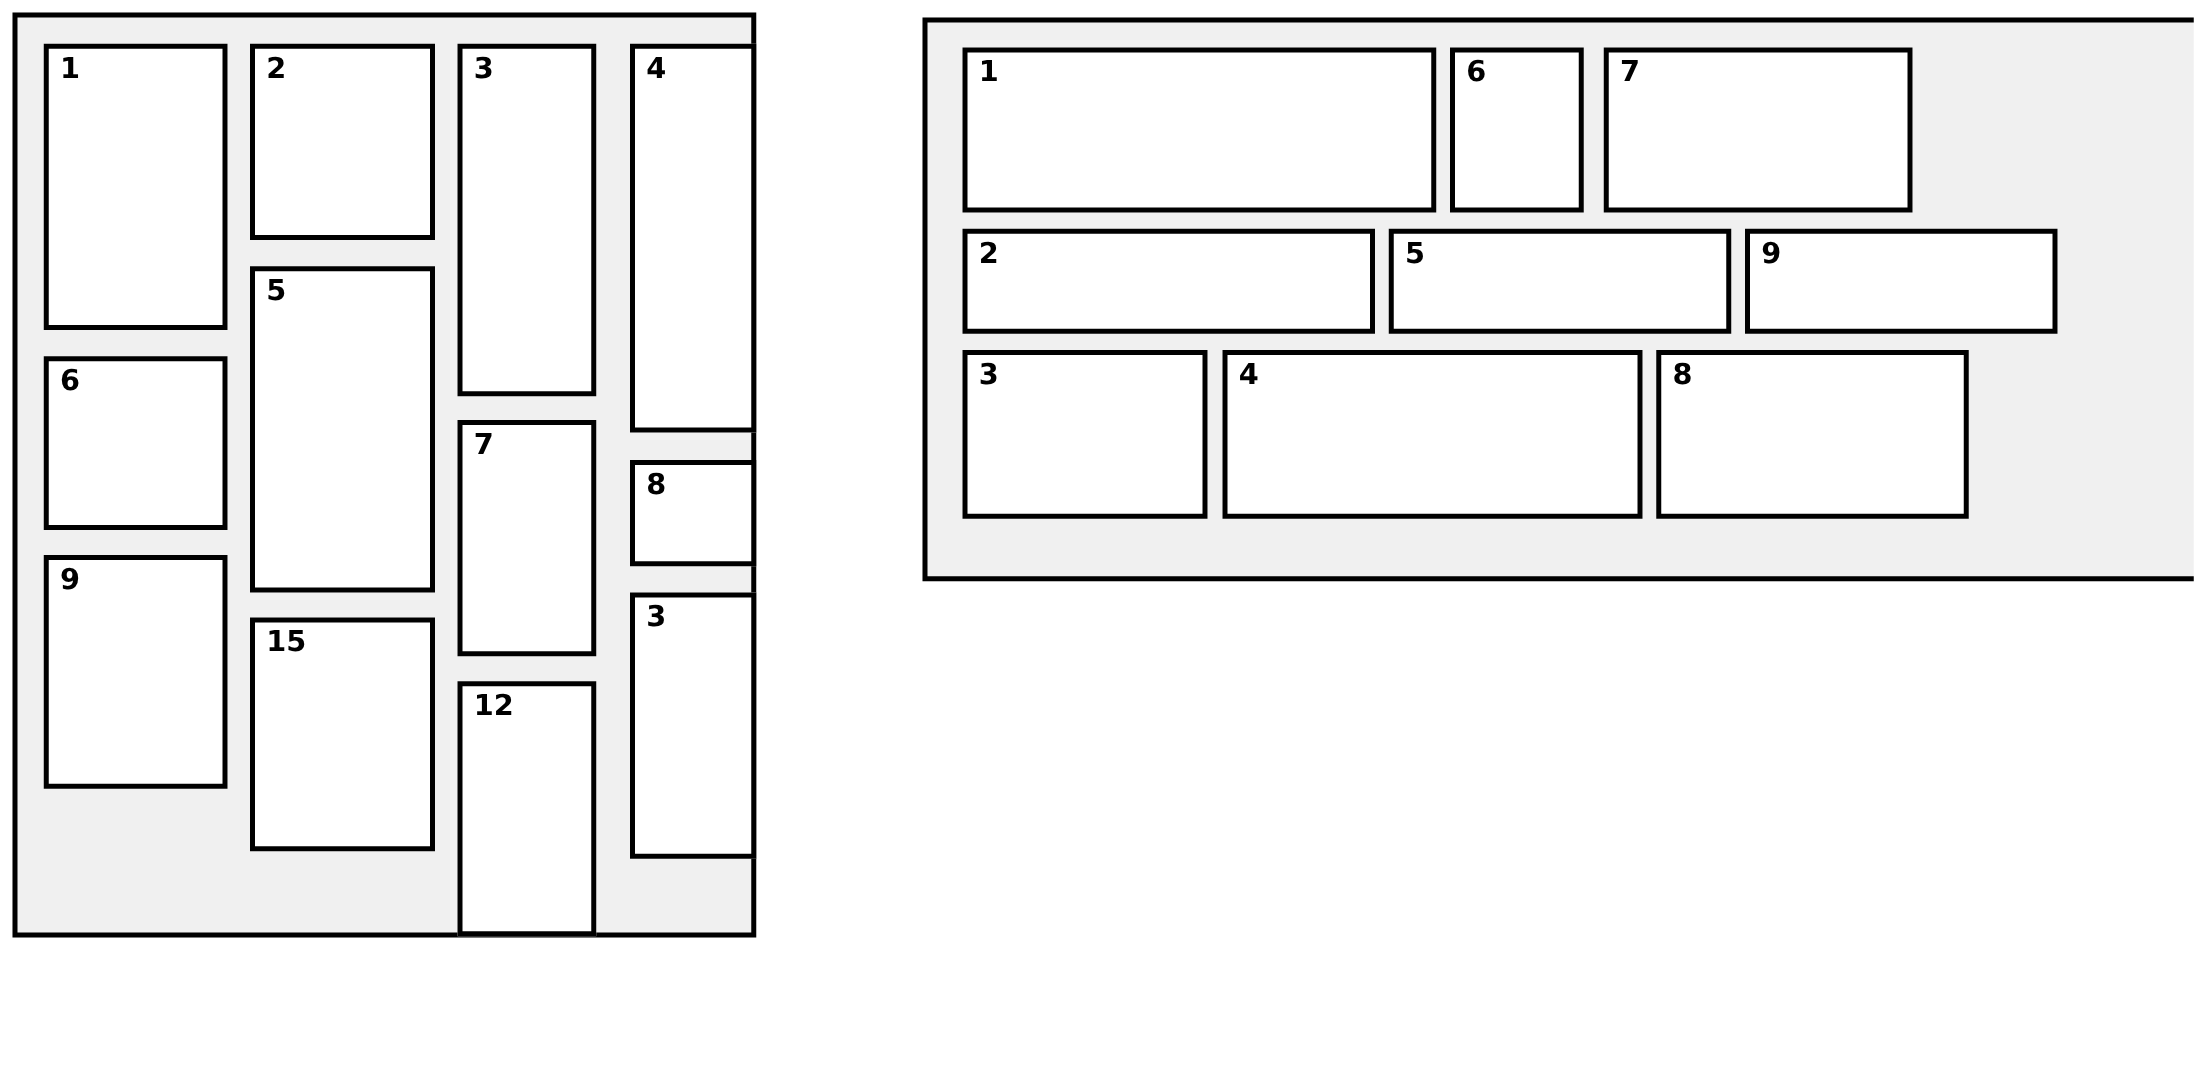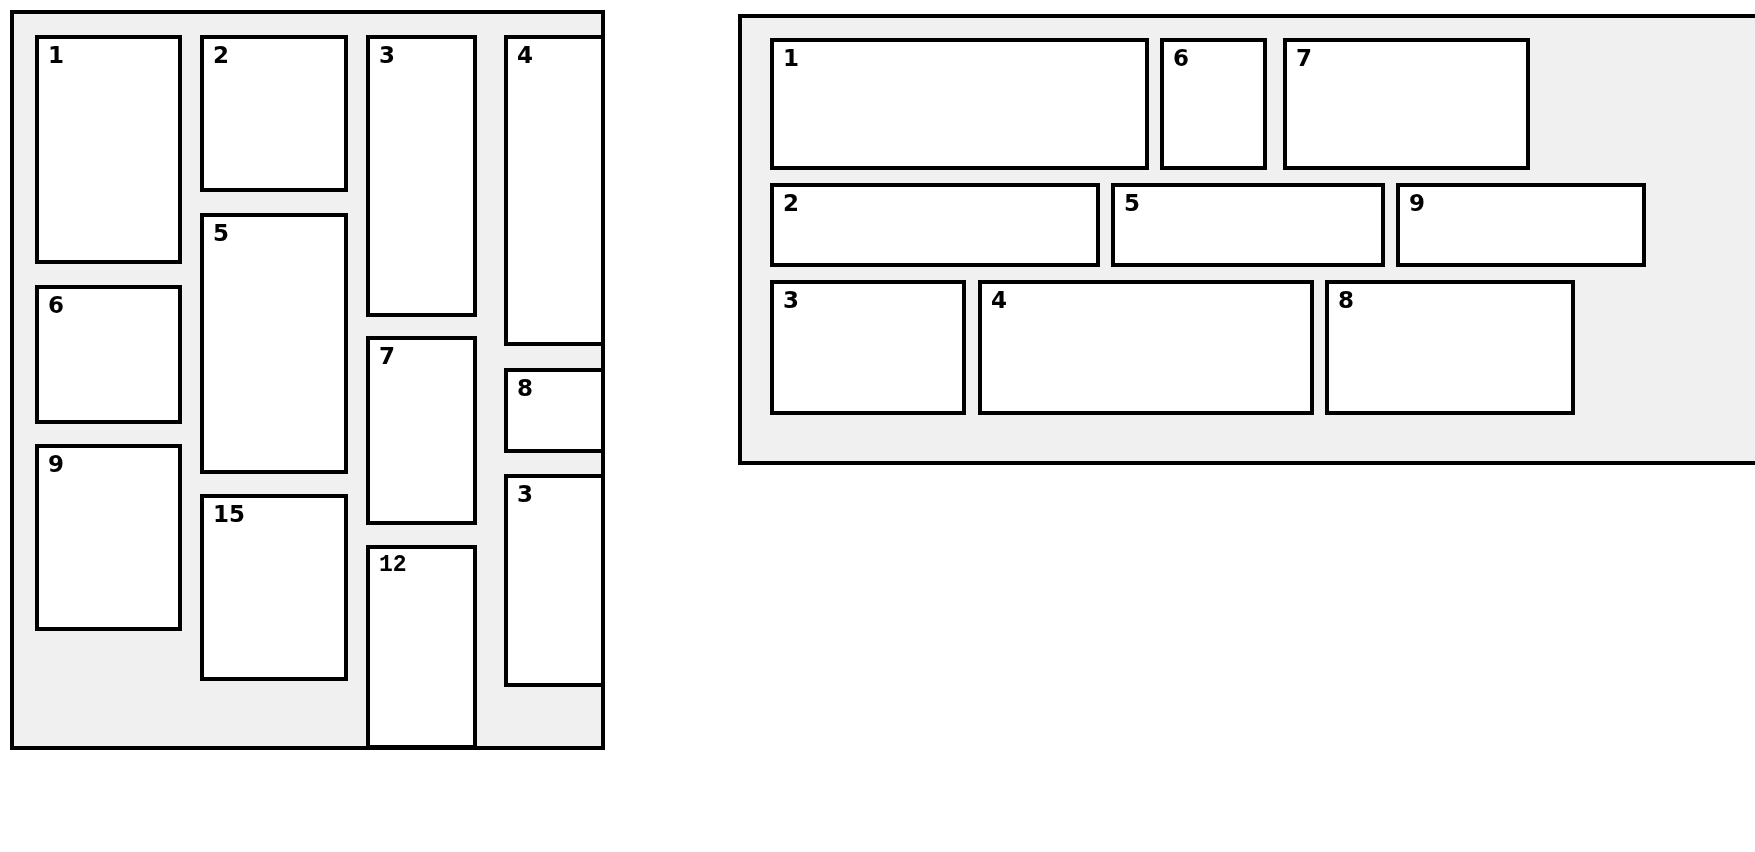--- a/index.html
+++ b/index.html
@@ -76,21 +76,21 @@
       <div class="item" style="left: 21px; top: 430px; width: 147px; height: 187px; background: rgb(255, 255, 255); border-color: rgb(0, 0, 0);">
         <span class="item-label" style="color: rgb(0, 0, 0);">9</span>
       </div>
       <div class="item" style="left: 490px; top: 460px; width: 101px; height: 213px; background: rgb(255, 255, 255); border-color: rgb(0, 0, 0);">
         <span class="item-label" style="color: rgb(0, 0, 0);">3</span>
       </div>
       <div class="item" style="left: 186px; top: 480px; width: 148px; height: 187px; background: rgb(255, 255, 255); border-color: rgb(0, 0, 0);">
         <span class="item-label" style="color: rgb(0, 0, 0);">15</span>
       </div>
       <div class="item" style="left: 352px; top: 531px; width: 111px; height: 204px; background: rgb(255, 255, 255); border-color: rgb(0, 0, 0);">
-        <span class="item-label" style="color: rgb(0, 0, 0); font-family: Liberation Mono, monospace;">12</span>
+        <span class="item-label" style="color: rgb(0, 0, 0);">12</span>
       </div>
     </div>
     <div class="bin" style="left: 738px; top: 14px; width: 1086px; height: 451px; background: rgb(240, 240, 240); border-color: rgb(0, 0, 0);">
       <div class="item" style="left: 28px; top: 20px; width: 379px; height: 132px; background: rgb(255, 255, 255); border-color: rgb(0, 0, 0);">
         <span class="item-label" style="color: rgb(0, 0, 0);">1</span>
       </div>
       <div class="item" style="left: 418px; top: 20px; width: 107px; height: 132px; background: rgb(255, 255, 255); border-color: rgb(0, 0, 0);">
         <span class="item-label" style="color: rgb(0, 0, 0);">6</span>
       </div>
       <div class="item" style="left: 541px; top: 20px; width: 247px; height: 132px; background: rgb(255, 255, 255); border-color: rgb(0, 0, 0);">

